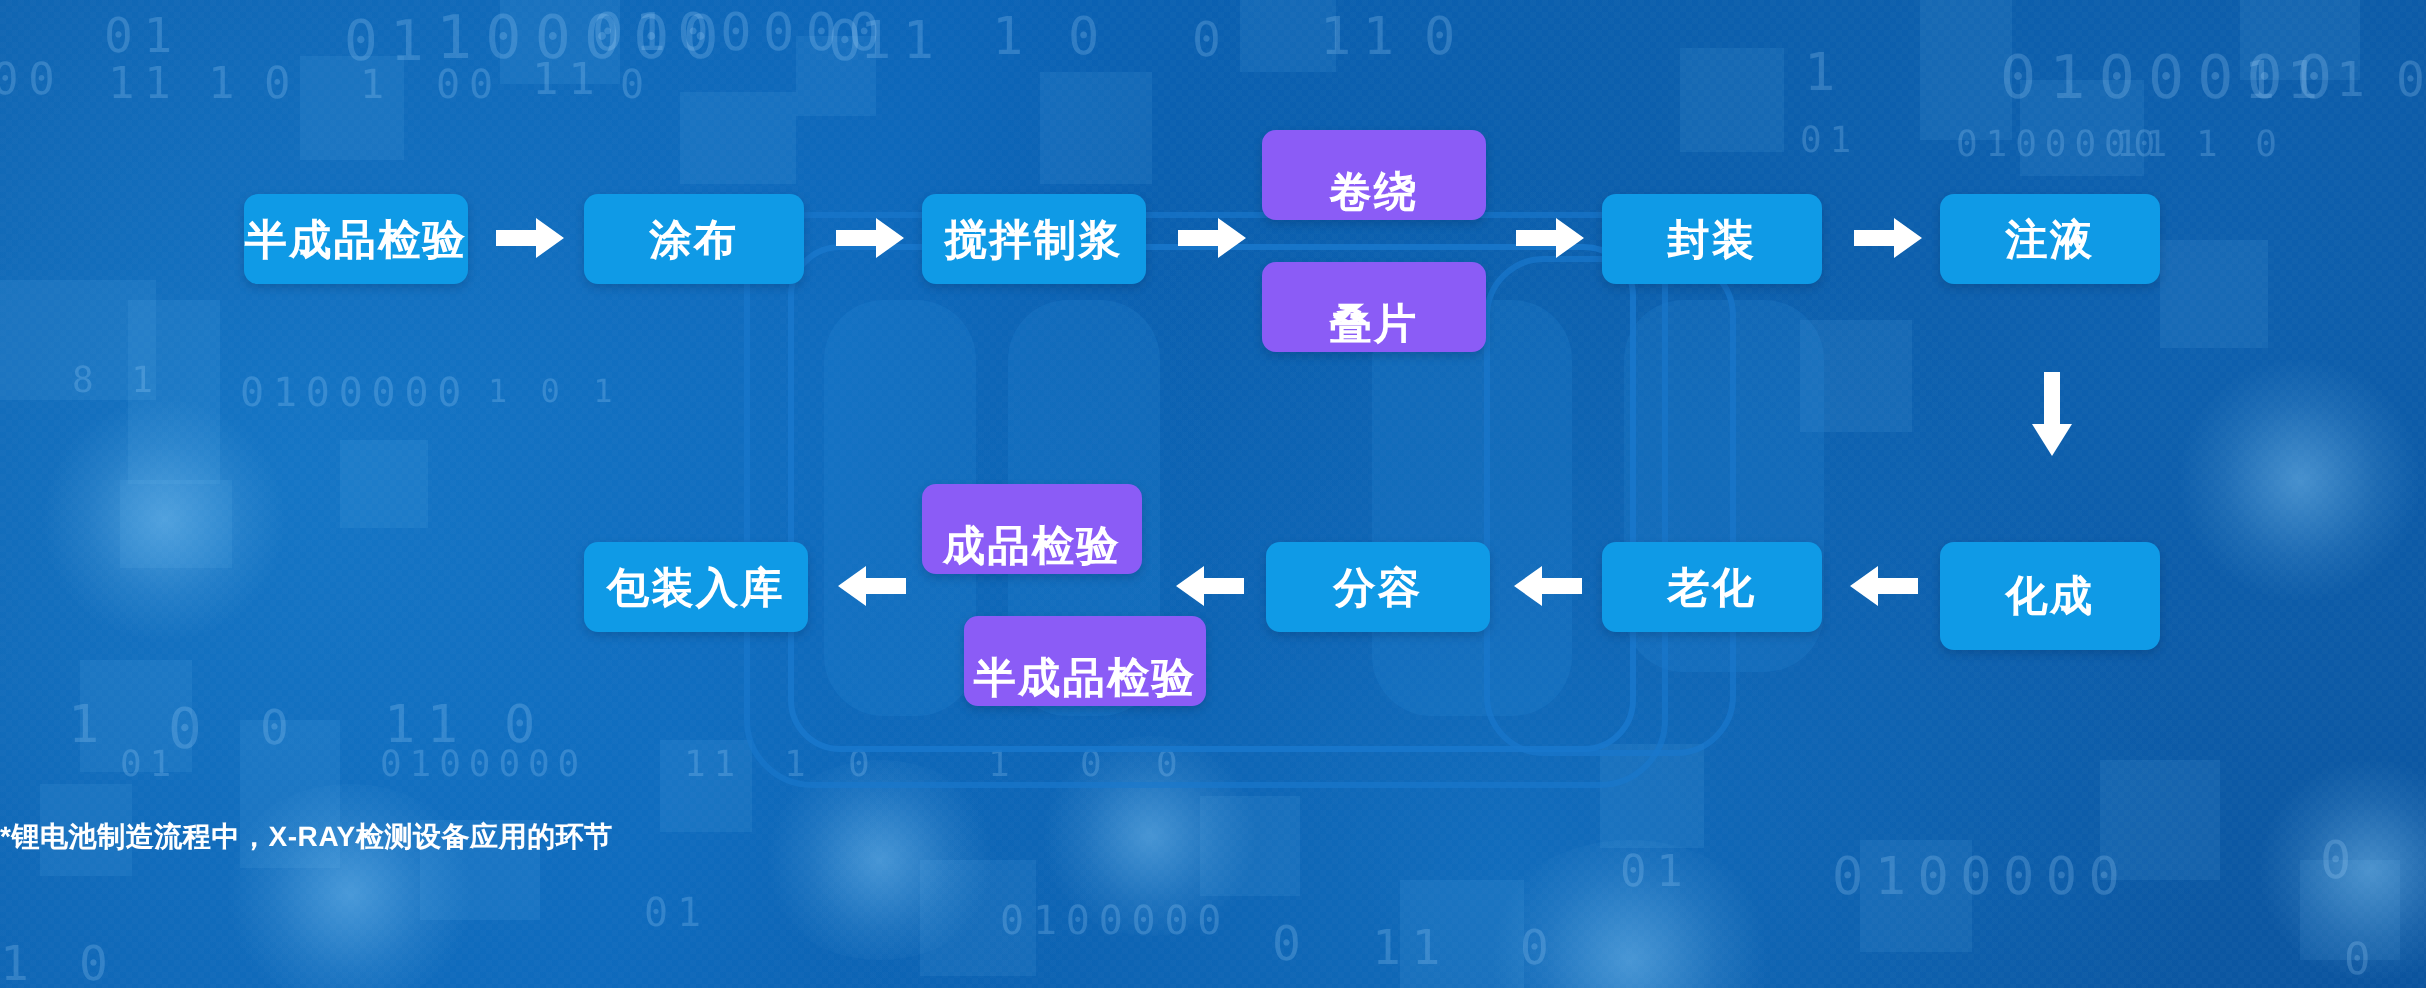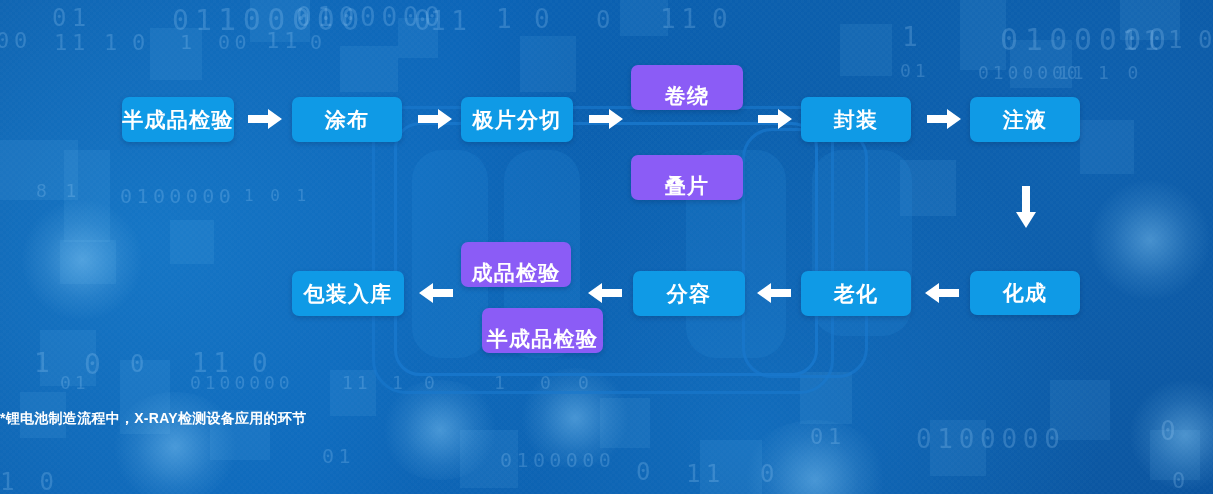--- a/index.html
+++ b/index.html
@@ -220,35 +220,35 @@
   </div>
 
   <div>
     <div class="node blue" style="left:122px; top:97px; width:112px; height:45px;">
       <span>半成品检验</span>
     </div>
     <div class="node blue" style="left:292px; top:97px; width:110px; height:45px;">
       <span>涂布</span>
     </div>
     <div class="node blue" style="left:461px; top:97px; width:112px; height:45px;">
-      <span>极片分切</span>
+      <span>搅拌制浆</span>
     </div>
     <div class="node orange" style="left:631px; top:65px; width:112px; height:45px;">
       <span>卷绕</span>
     </div>
-    <div class="node orange" style="left:631px; top:131px; width:112px; height:45px;margin-top:24px;">
+    <div class="node orange" style="left:631px; top:131px; width:112px; height:45px;">
       <span>叠片</span>
     </div>
     <div class="node blue" style="left:801px; top:97px; width:110px; height:45px;">
       <span>封装</span>
     </div>
     <div class="node blue" style="left:970px; top:97px; width:110px; height:45px;">
       <span>注液</span>
     </div>
-    <div class="node blue" style="left:970px; top:271px; width:110px; height:44px;">
+    <div class="node blue" style="left:970px; top:271px; width:110px; height:54px;">
       <span>化成</span>
     </div>
     <div class="node blue" style="left:801px; top:271px; width:110px; height:45px;">
       <span>老化</span>
     </div>
     <div class="node blue" style="left:633px; top:271px; width:112px; height:45px;">
       <span>分容</span>
     </div>
     <div class="node orange" style="left:461px; top:242px; width:110px; height:45px;">
       <span>成品检验</span>

